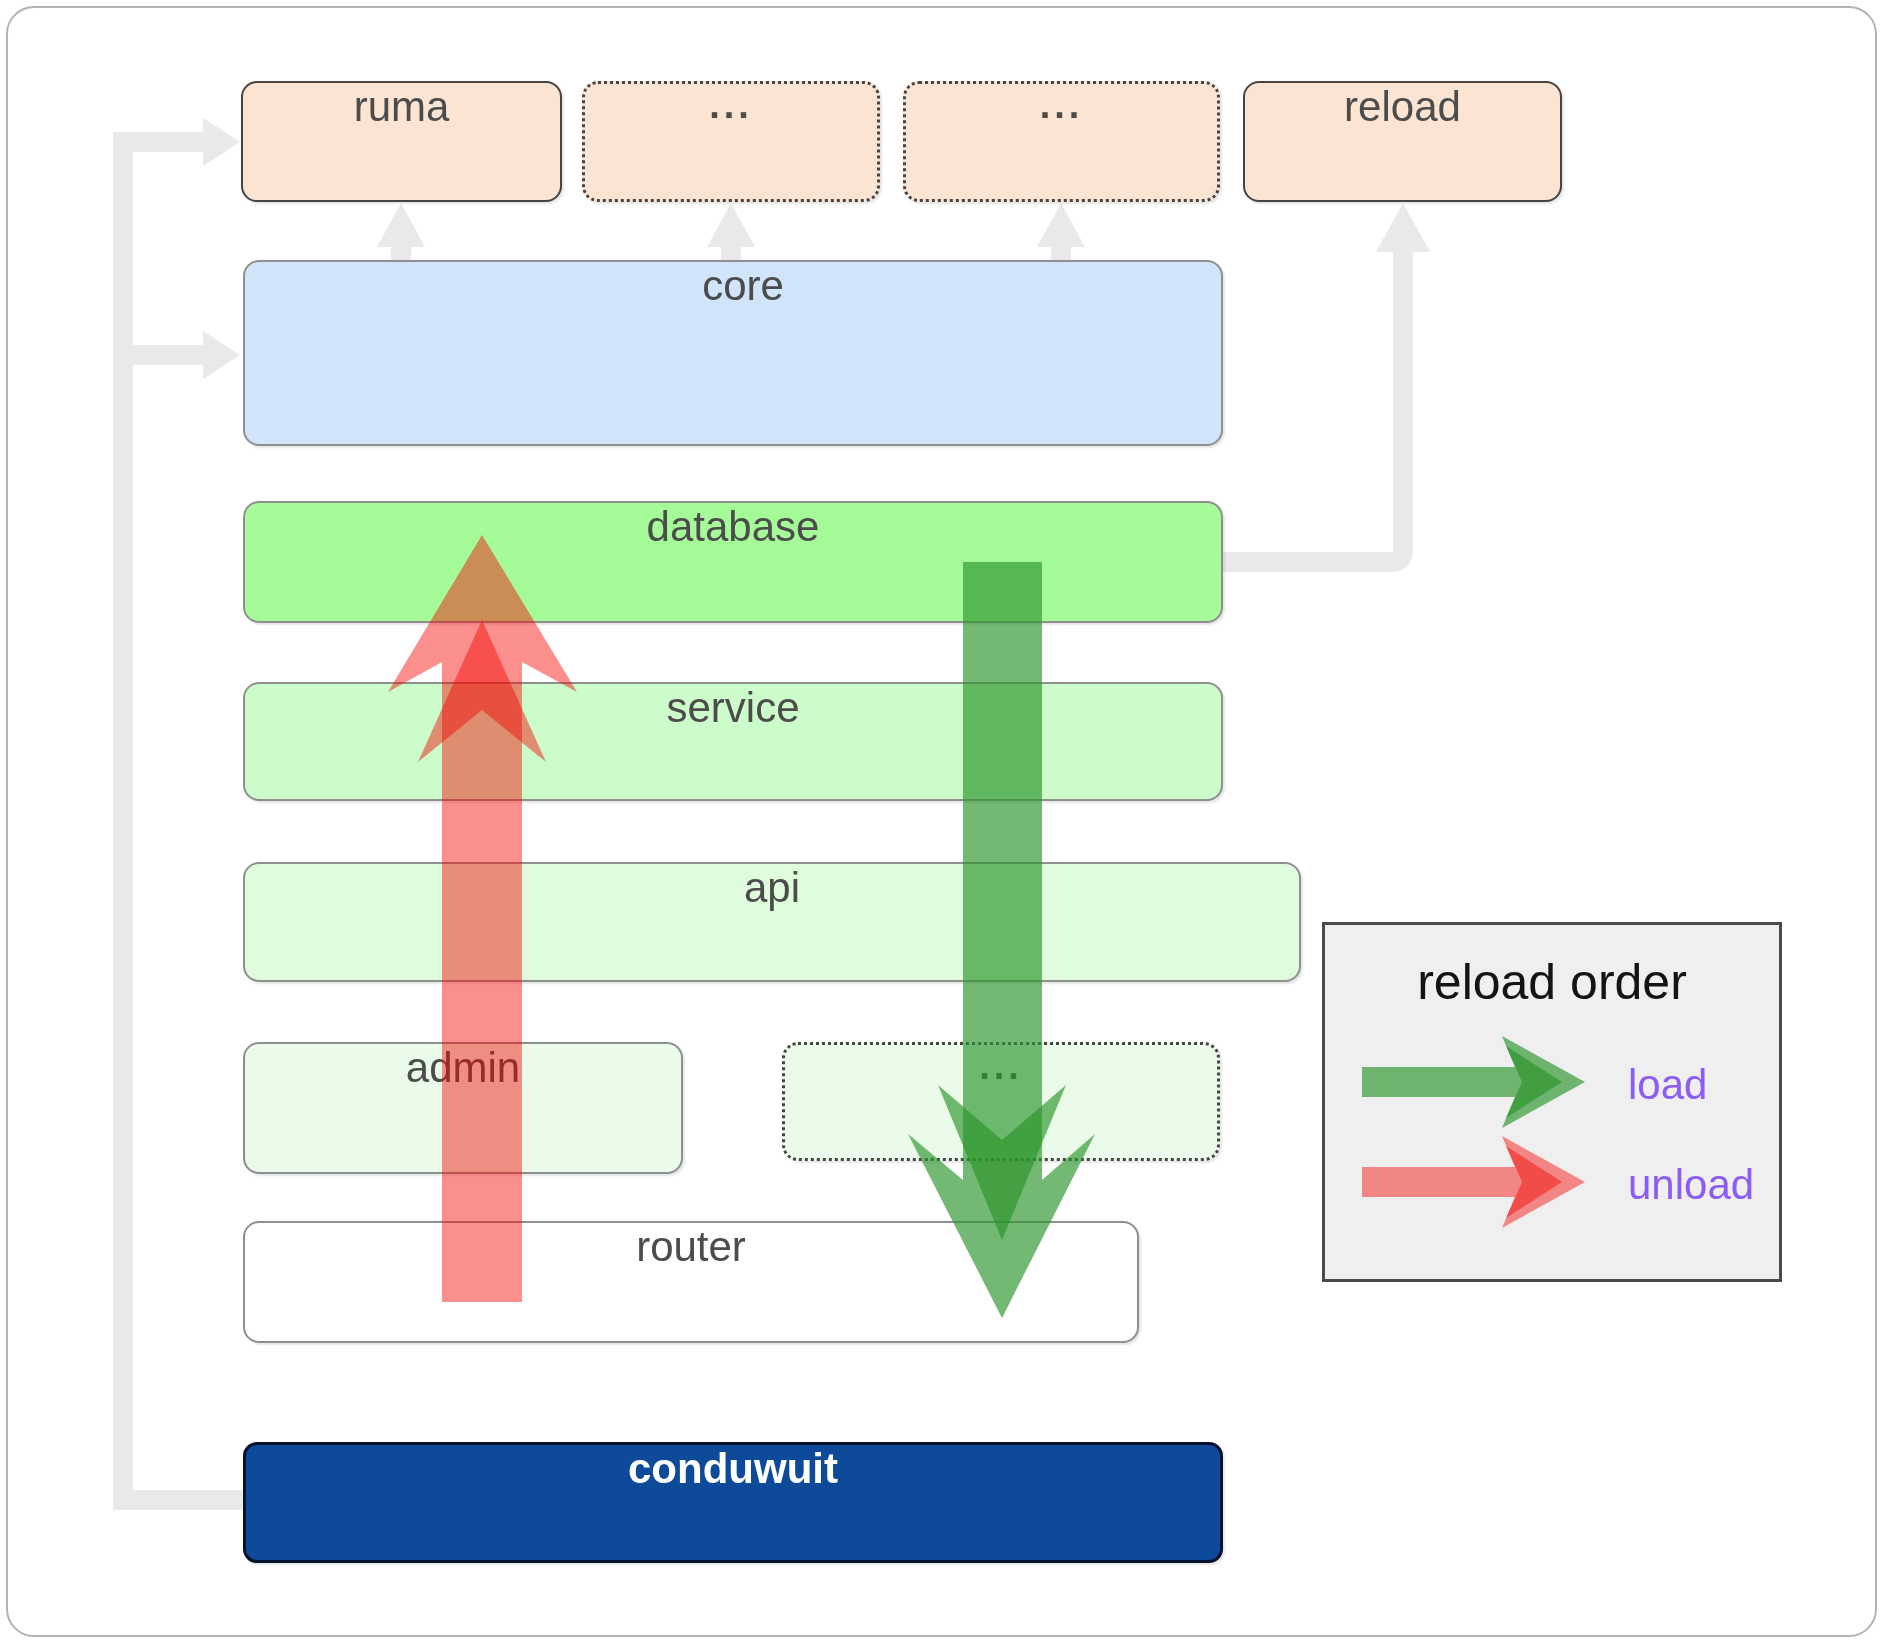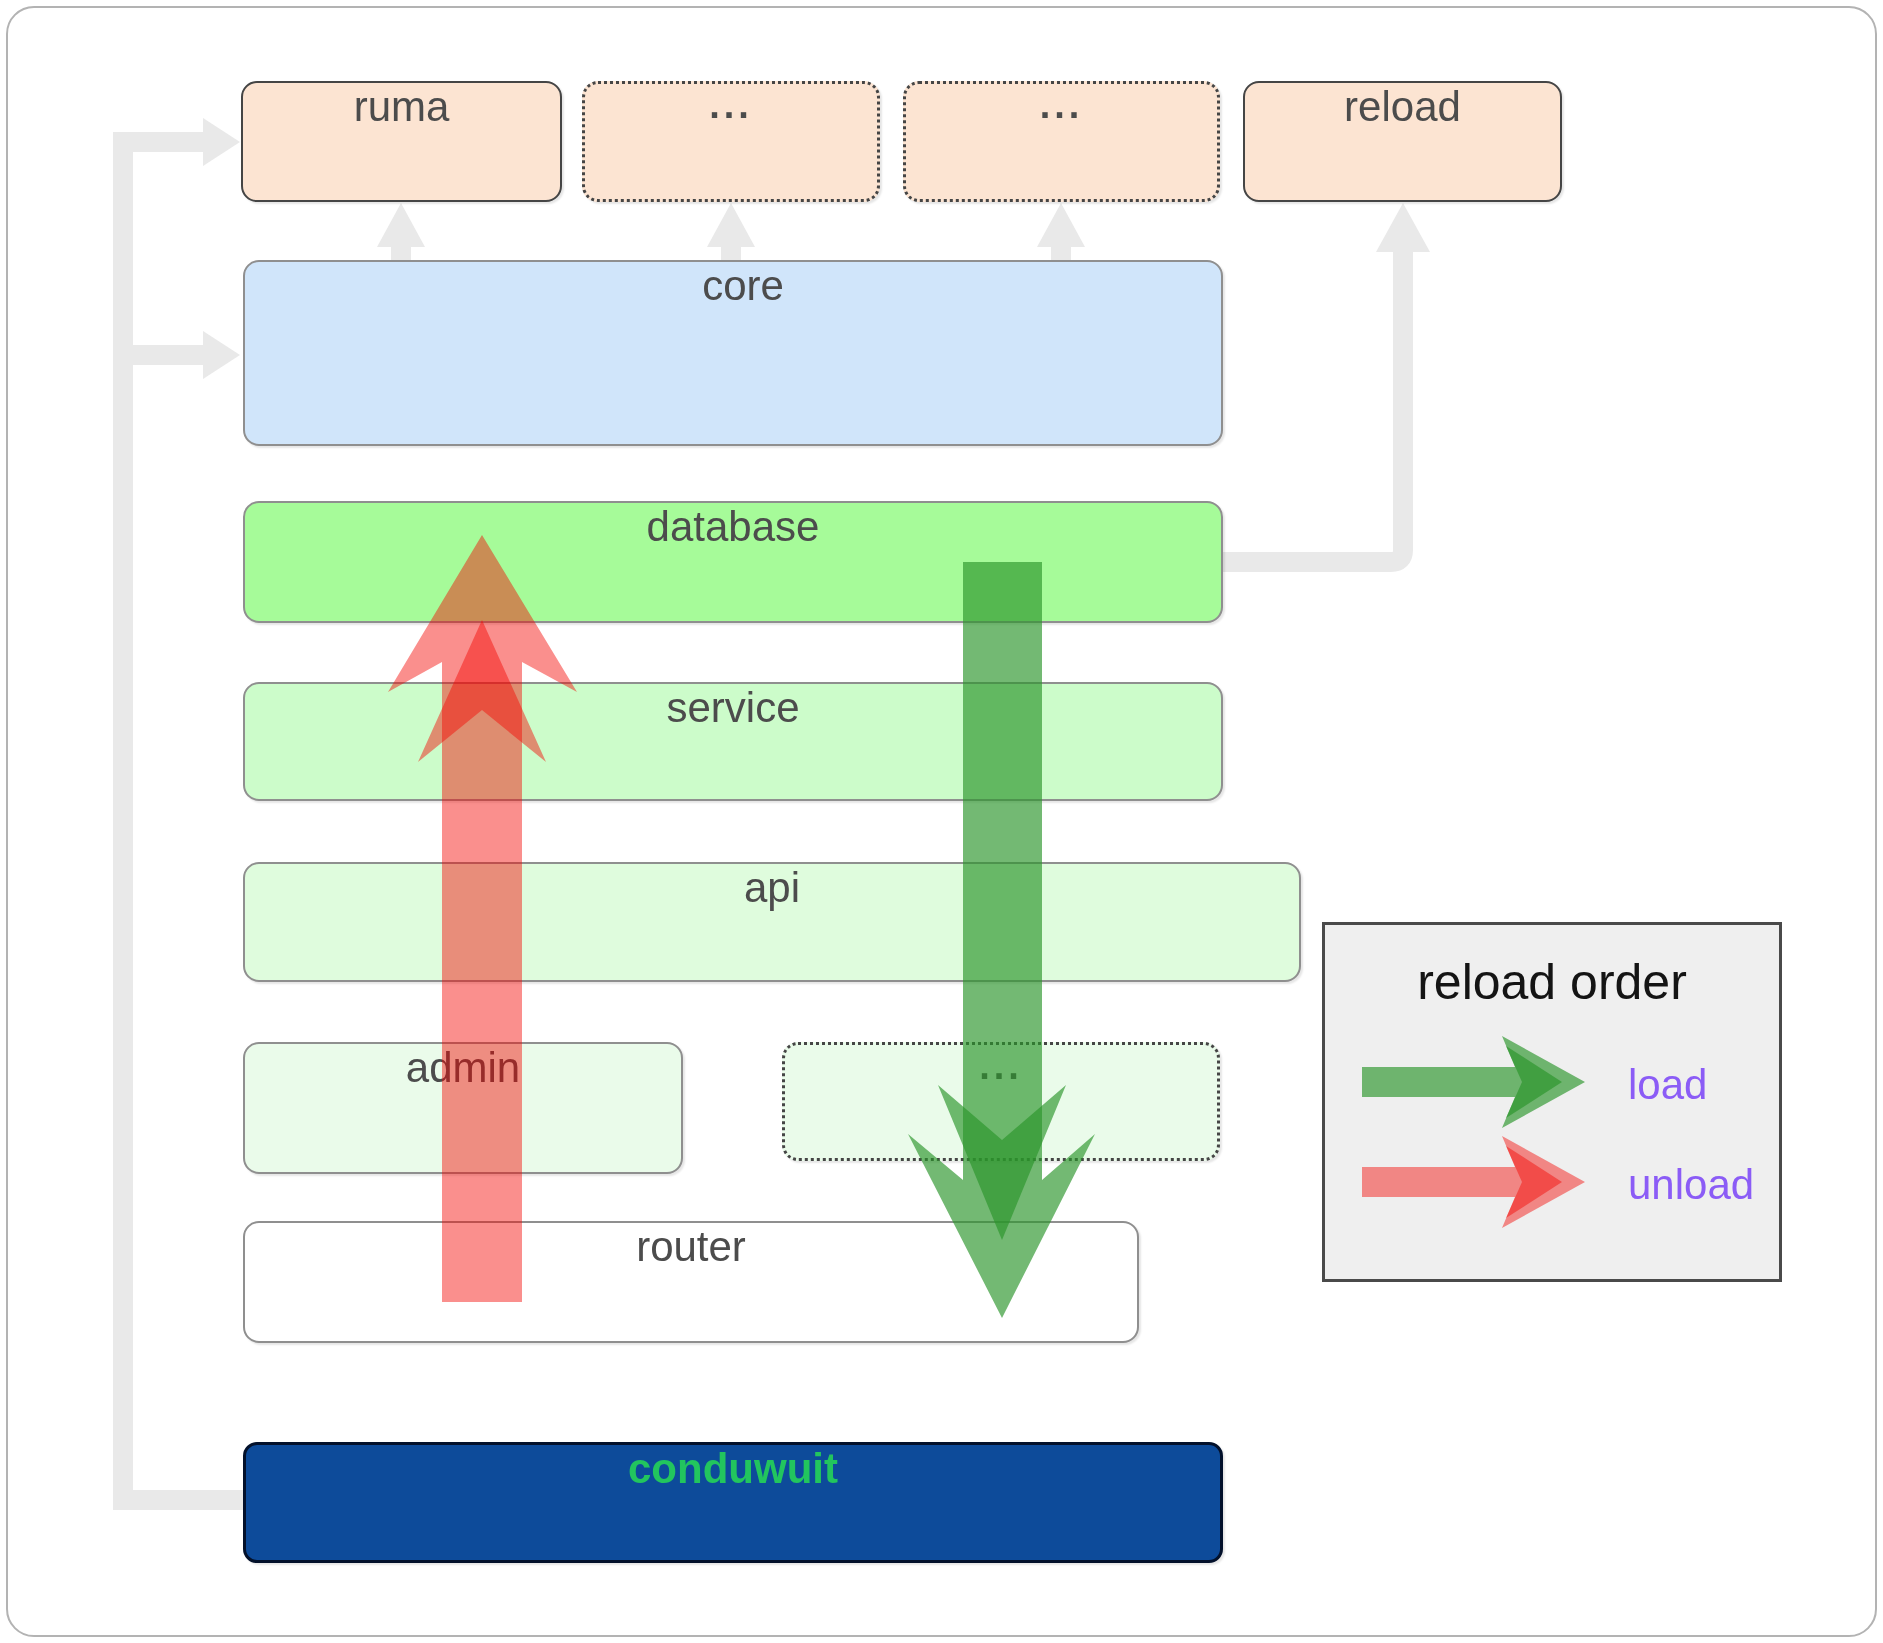--- a/index.html
+++ b/index.html
@@ -33,21 +33,21 @@
   
   #b-core{left:243px;top:260px;width:980px;height:186px;}
   #b-database{left:243px;top:501px;width:980px;height:122px;}
   #b-service{left:243px;top:682px;width:980px;height:119px;}
   #b-api{left:243px;top:862px;width:1058px;height:120px;}
   #b-admin{left:243px;top:1042px;width:440px;height:132px;}
   #b-eadmin{left:782px;top:1042px;width:438px;height:119px;}
   #b-router{left:243px;top:1221px;width:896px;height:122px;}
   #b-conduwuit{left:243px;top:1442px;width:980px;height:121px;
     border:3px solid #03112b;border-radius:14px;
-    color:#22c55e;font-weight:700;}
+    color:#ffffff;font-weight:700;}
   
   .legend{
     position:absolute;left:1322px;top:922px;width:460px;height:360px;
     box-sizing:border-box;border:3px solid #4a4a4a;
   }
   .legend-title{
     position:absolute;left:0;top:28px;width:100%;
     text-align:center;font-size:50px;color:#141414;
   }
   .legend-label{

